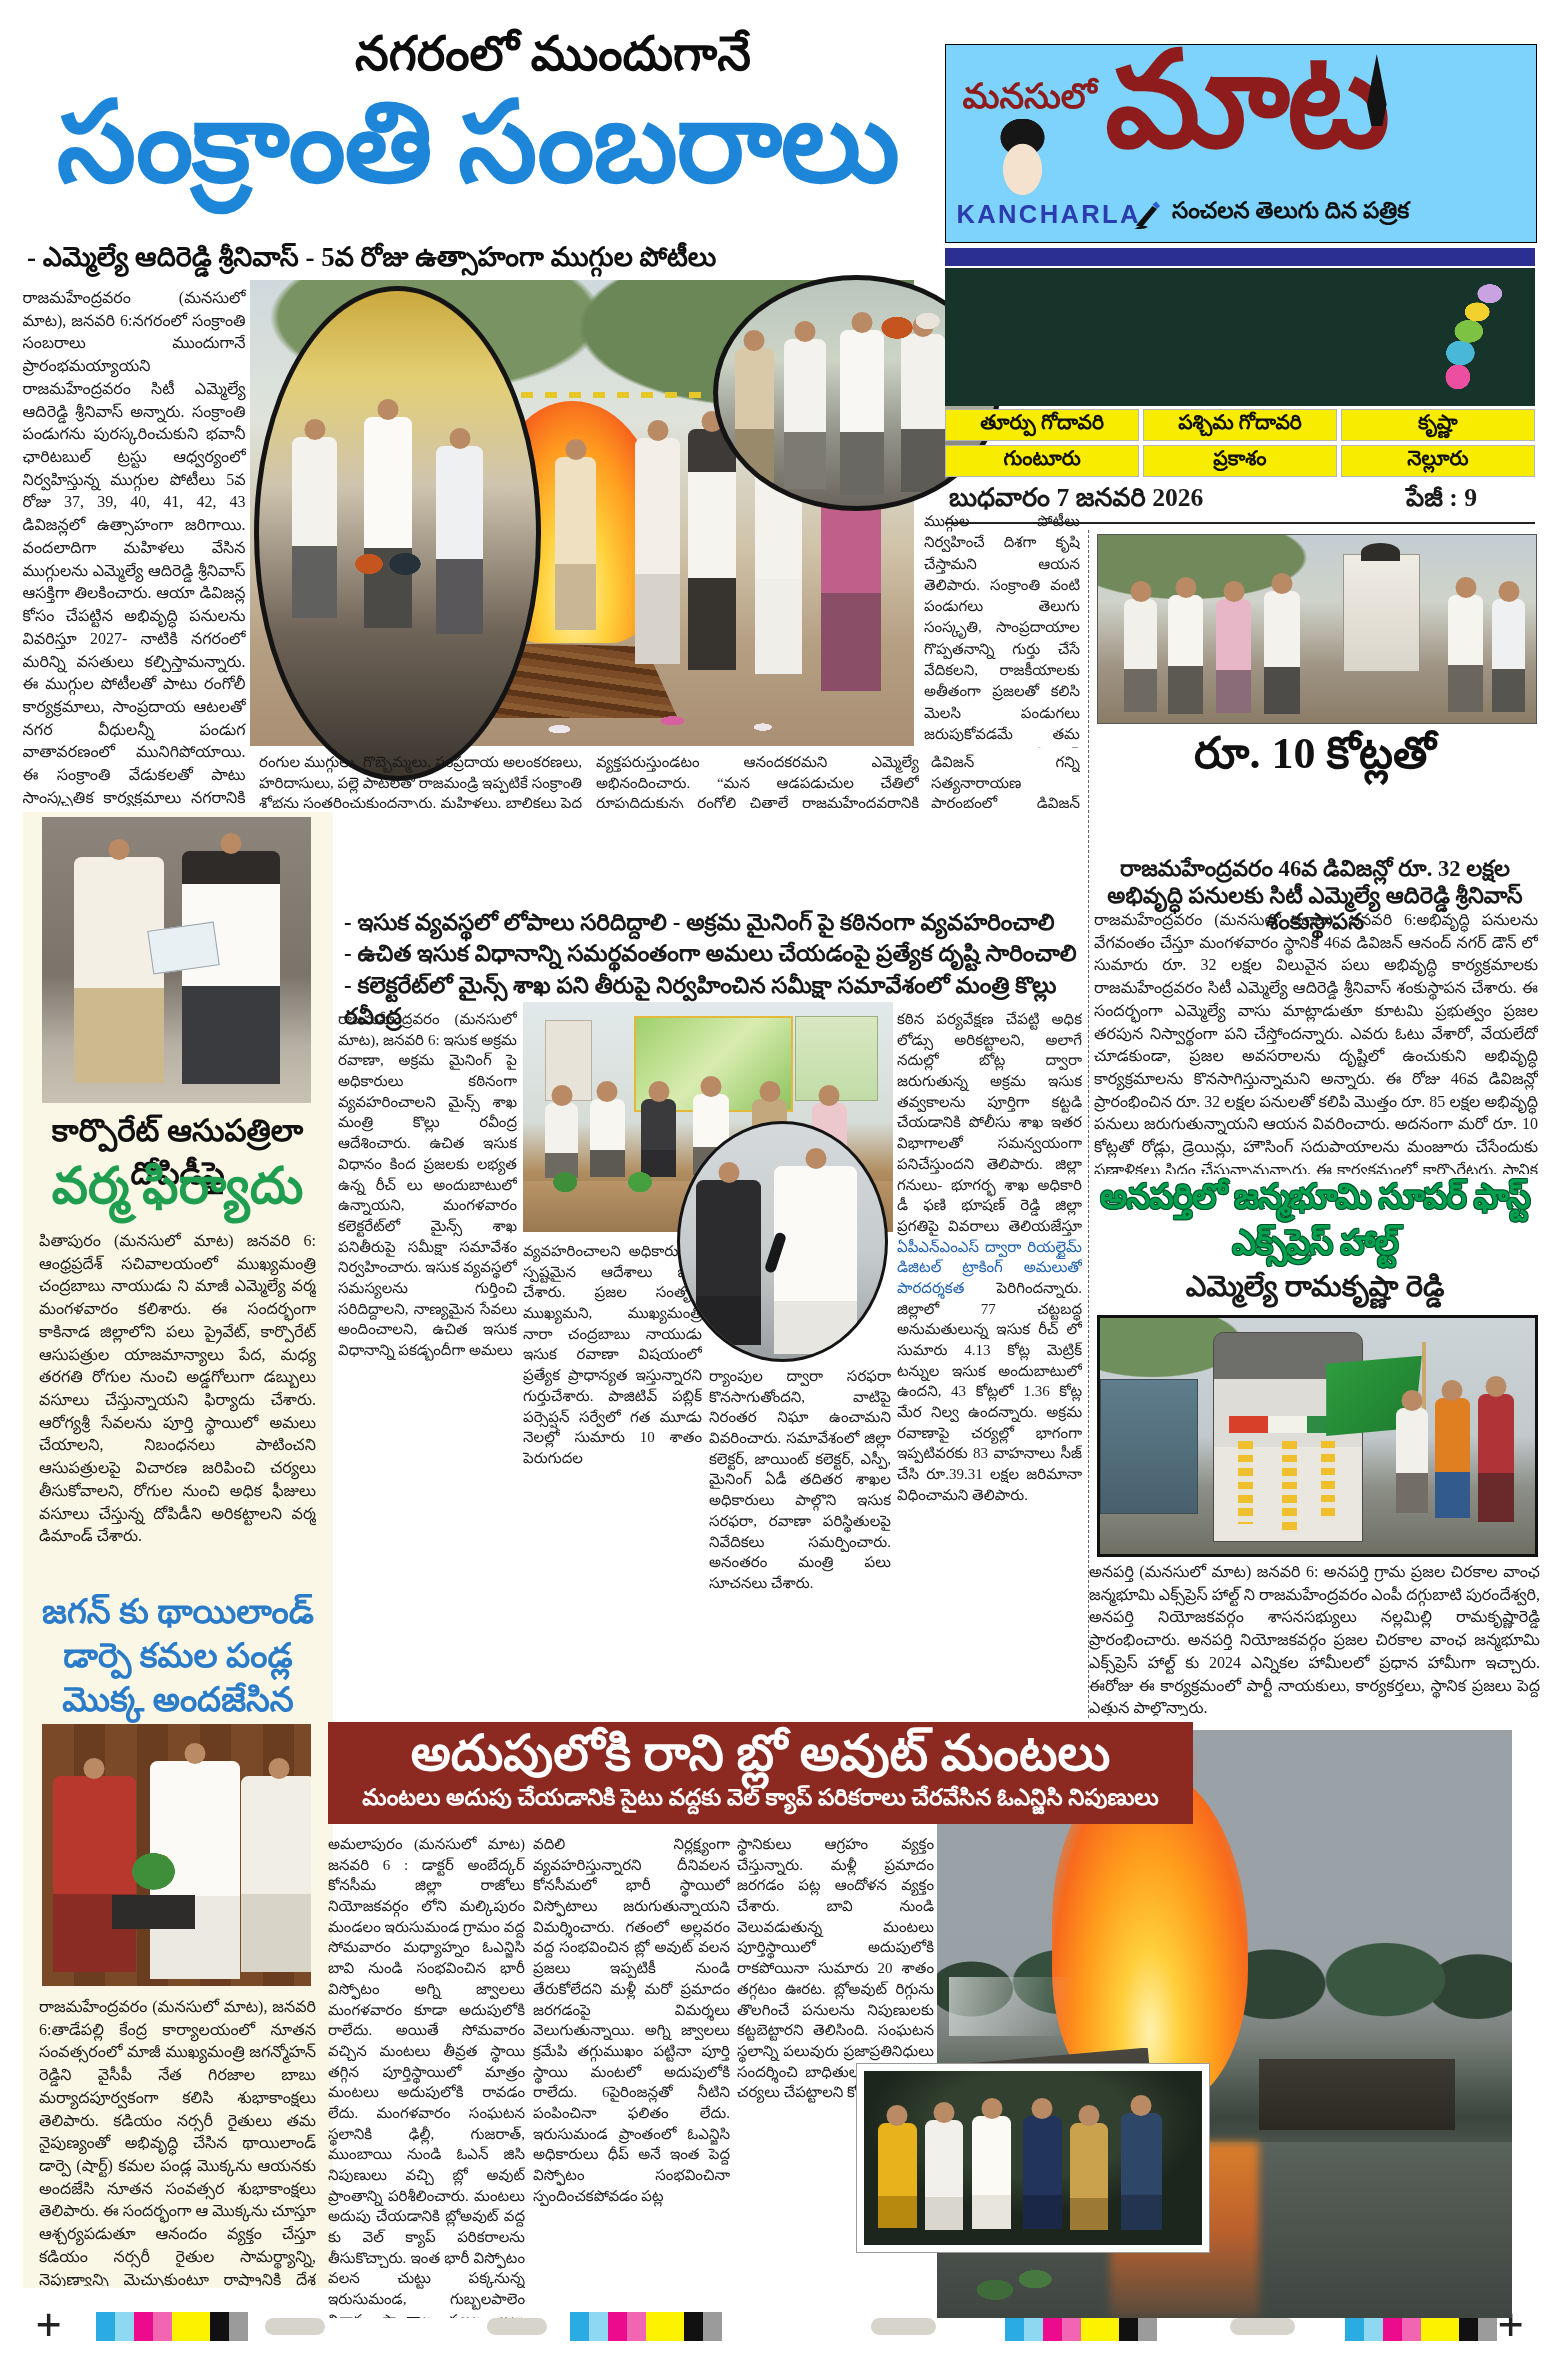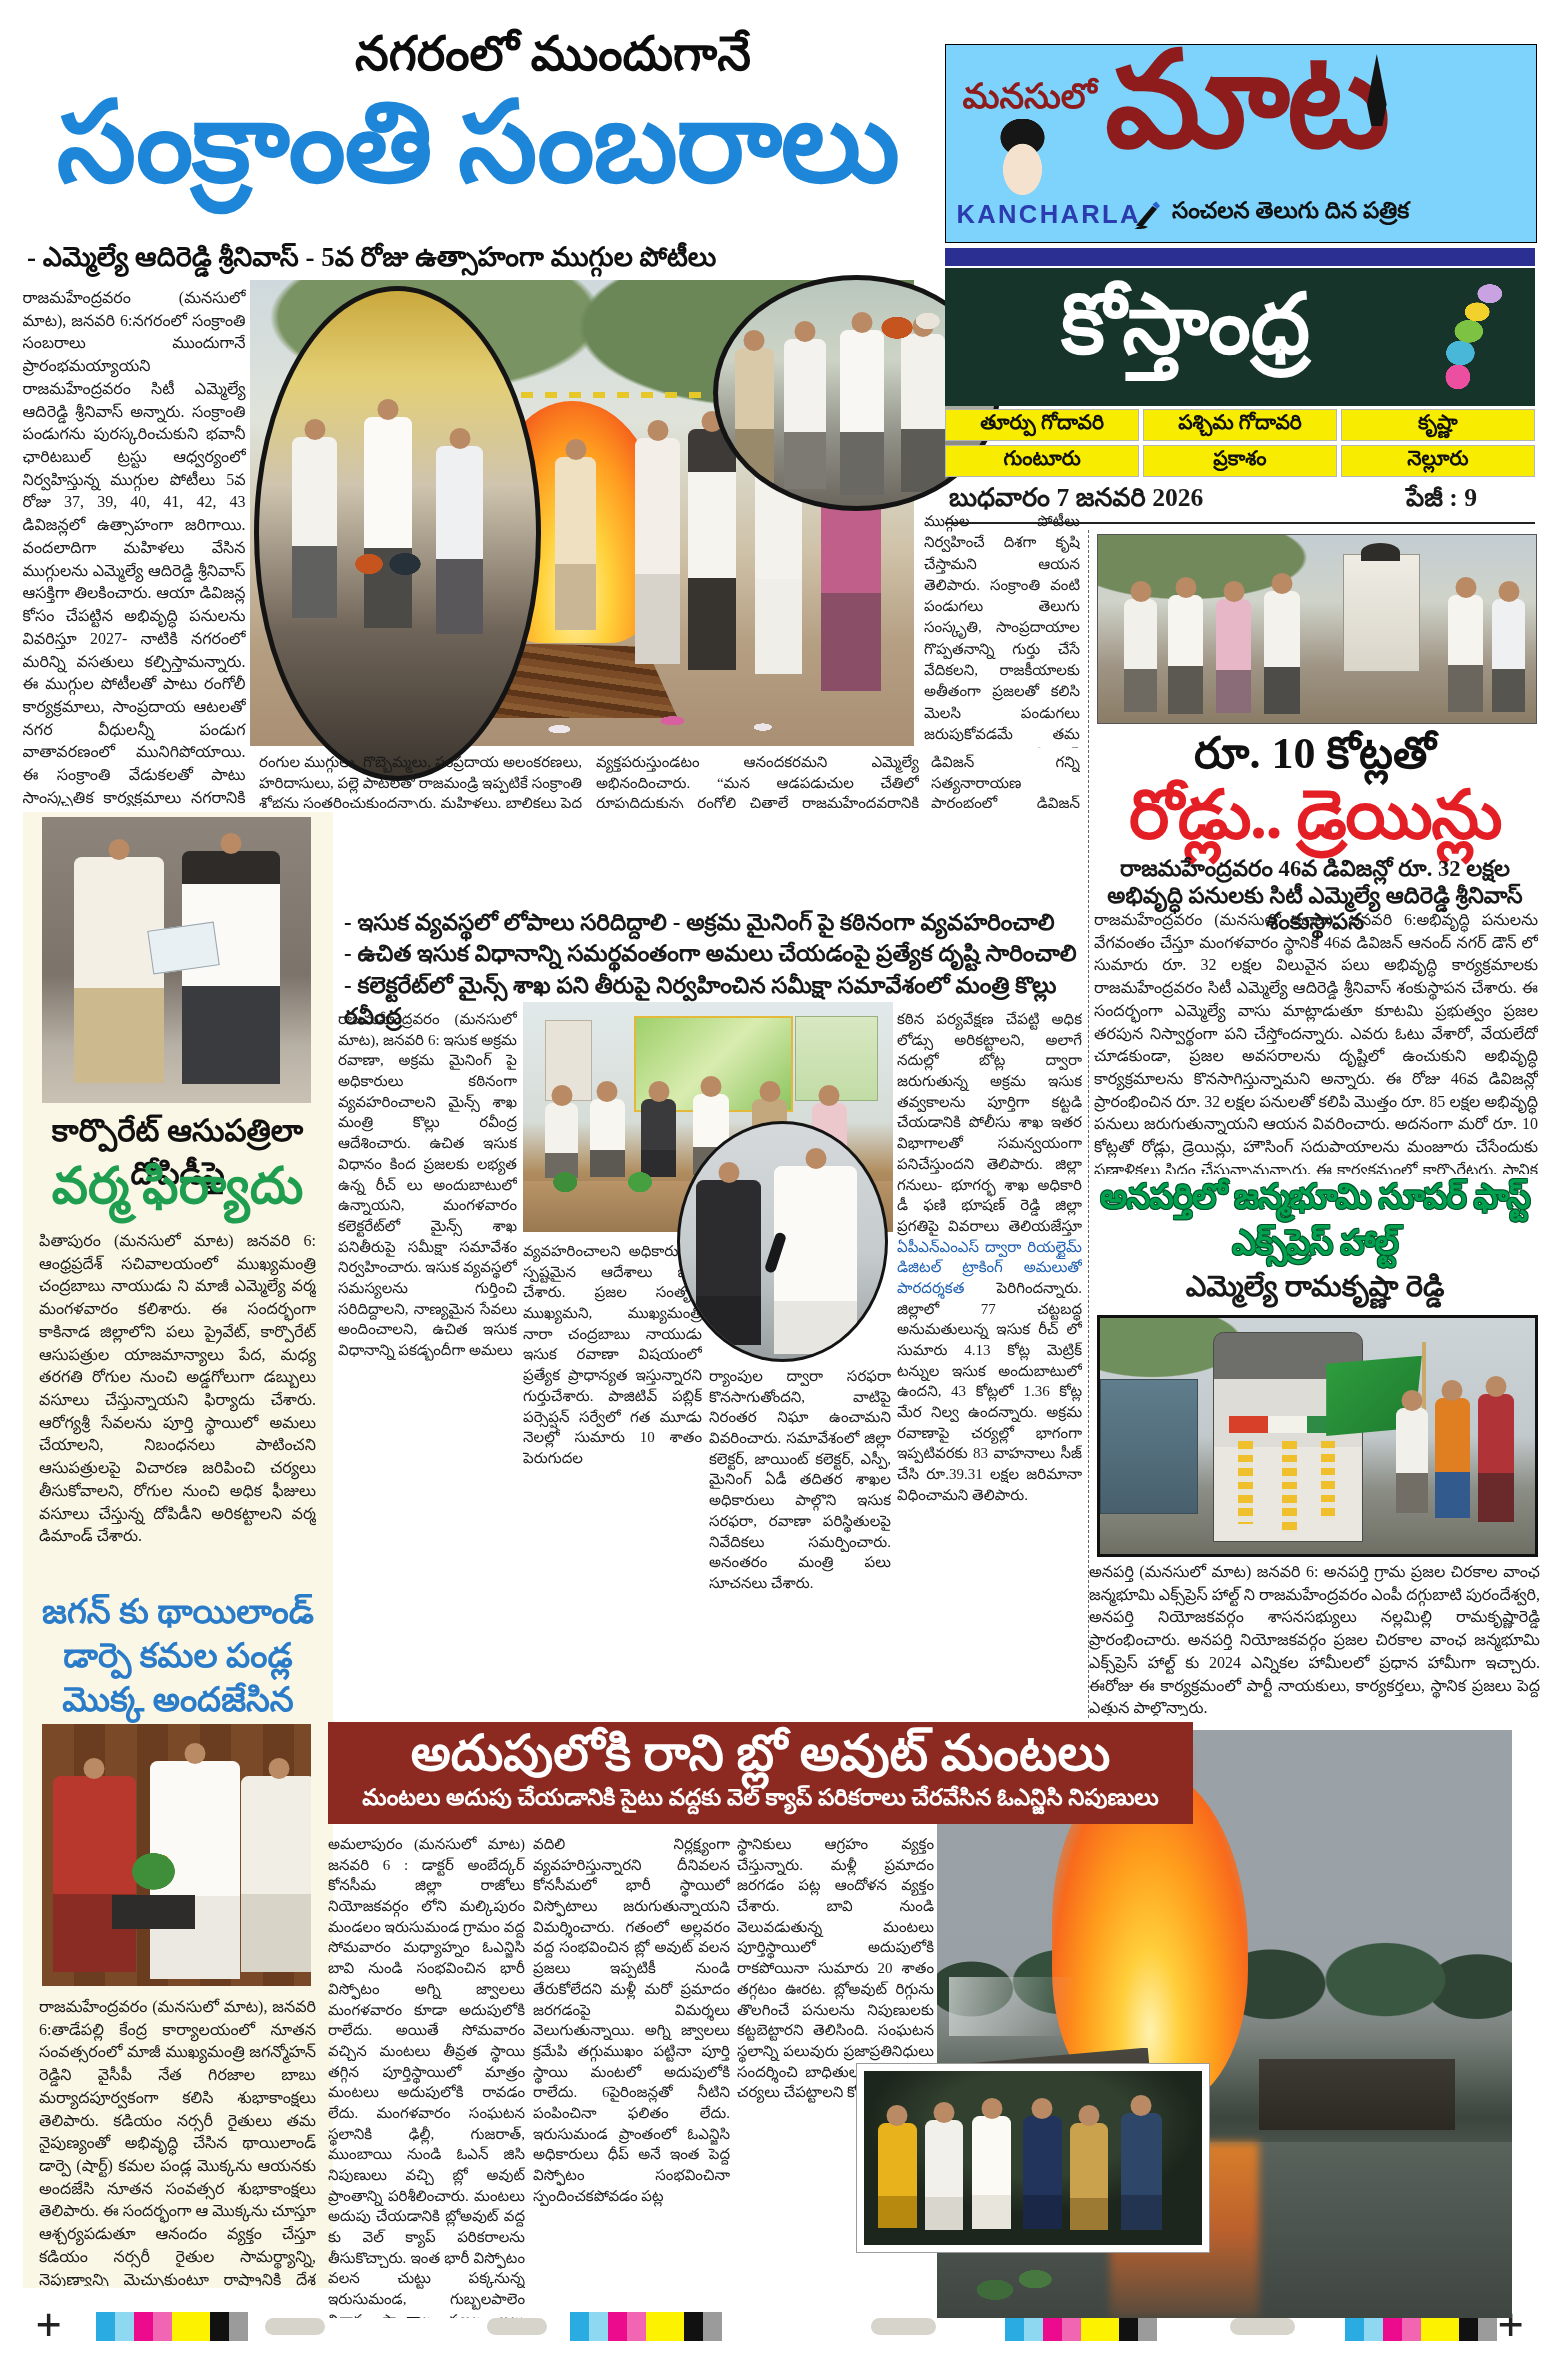--- a/index.html
+++ b/index.html
@@ -94,21 +94,20 @@
           <path d="M2 38 Q12 32 20 36 Q14 40 2 38Z" fill="#111"></path>
           <path d="M26 6 L31 2 L36 8 L32 12Z" fill="#2b5fd0"></path>
         </svg>
     </div>
     <div class="abs" style="left:226px;top:153px;font-size:23px;font-weight:bold;color:#111;">సంచలన తెలుగు దిన పత్రిక</div>
   </div>
 
   <div class="abs" style="left:945px;top:248px;width:590px;height:18px;background:var(--navy_bar);"></div>
 
   <div class="abs" style="left:945px;top:268px;width:590px;height:138px;background:var(--section_bg);">
-    <div class="abs" style="left:0;top:7.5px;width:481px;text-align:center;font-size:84px;font-weight:bold;color:#fff;">కోస్తాంధ్ర</div>
     <div class="abs" style="right:19.6px;top:12px;width:84px;height:114px;background:
         radial-gradient(19.6px 15px at 70% 12%,#c9a2e2 0 62%,transparent 64%),
         radial-gradient(19.6px 15px at 55% 28%,#f2d12c 0 62%,transparent 64%),
         radial-gradient(22.6px 18px at 45% 45%,#7dc243 0 62%,transparent 64%),
         radial-gradient(22.6px 19.6px at 35% 64%,#49b8d8 0 62%,transparent 64%),
         radial-gradient(19.6px 19.6px at 32% 85%,#ec4fa0 0 62%,transparent 64%);"></div>
   </div>
 
   <div class="abs" style="left:945px;top:409px;width:590px;display:grid;grid-template-columns:1fr 1fr 1fr;grid-gap:3.8px;">
     <div class="yellowcell" style="height:30px;">తూర్పు గోదావరి</div>
@@ -132,21 +131,20 @@
     <div class="abs" style="left:60%;top:4%;width:9%;height:10%;background:#2f2d2a;border-radius:50% 50% 0 0;"></div>
     <div class="person" style="left:6%;top:34%;width:33px;height:113px;background:linear-gradient(#f2f0ea 0 62%,#6e6a62 62%);"></div>
     <div class="person" style="left:16%;top:32%;width:35px;height:119px;background:linear-gradient(#f7f5ef 0 60%,#5c5852 60%);"></div>
     <div class="person" style="left:27%;top:34%;width:35px;height:114px;background:linear-gradient(#e7b7c8 0 62%,#8a6c78 62%);"></div>
     <div class="person" style="left:38%;top:30%;width:36px;height:123px;background:linear-gradient(#f4f2ec 0 62%,#4e4c48 62%);"></div>
     <div class="person" style="left:80%;top:32%;width:35px;height:117px;background:linear-gradient(#f6f4ee 0 60%,#6a665e 60%);"></div>
     <div class="person" style="left:90%;top:34%;width:33px;height:113px;background:linear-gradient(#eef0f2 0 62%,#57554f 62%);"></div>
   </div>
 
   <div class="abs bold center" style="left:1091px;top:728px;width:448px;font-size:44px;color:#111;">రూ. 10 కోట్లతో</div>
-  <div class="abs bold center red-head" style="left:1091px;top:776px;width:448px;font-size:68px;letter-spacing:-1.5px;">రోడ్లు.. డ్రెయిన్లు</div>
   <div class="abs bold center" style="left:1091px;top:856px;width:448px;font-size:22.6px;line-height:1.18;">రాజమహేంద్రవరం 46వ డివిజన్లో రూ. 32 లక్షల అభివృద్ధి పనులకు సిటీ ఎమ్మెల్యే ఆదిరెడ్డి శ్రీనివాస్ శంకుస్థాపన</div>
   <div class="abs body-text" style="left:1094px;top:909px;width:444px;height:265px;font-size:16px;">రాజమహేంద్రవరం (మనసులో మాట), జనవరి 6:అభివృద్ధి పనులను వేగవంతం చేస్తూ మంగళవారం స్థానిక 46వ డివిజన్ ఆనంద్ నగర్ డౌన్ లో సుమారు రూ. 32 లక్షల విలువైన పలు అభివృద్ధి కార్యక్రమాలకు రాజమహేంద్రవరం సిటీ ఎమ్మెల్యే ఆదిరెడ్డి శ్రీనివాస్ శంకుస్థాపన చేశారు. ఈ సందర్భంగా ఎమ్మెల్యే వాసు మాట్లాడుతూ కూటమి ప్రభుత్వం ప్రజల తరపున నిస్వార్థంగా పని చేస్తోందన్నారు. ఎవరు ఓటు వేశారో, వేయలేదో చూడకుండా, ప్రజల అవసరాలను దృష్టిలో ఉంచుకుని అభివృద్ధి కార్యక్రమాలను కొనసాగిస్తున్నామని అన్నారు. ఈ రోజు 46వ డివిజన్లో ప్రారంభించిన రూ. 32 లక్షల పనులతో కలిపి మొత్తం రూ. 85 లక్షల అభివృద్ధి పనులు జరుగుతున్నాయని ఆయన వివరించారు. అదనంగా మరో రూ. 10 కోట్లతో రోడ్లు, డ్రెయిన్లు, హౌసింగ్ సదుపాయాలను మంజూరు చేసేందుకు ప్రణాళికలు సిద్ధం చేస్తున్నామన్నారు. ఈ కార్యక్రమంలో కార్పొరేటర్లు, స్థానిక నాయకులు, పలు సమస్యలు, కార్యకర్తలు, అధిక సంఖ్యలో స్థానికులు పాల్గొన్నారు.</div>
 
   <div class="abs bold center" style="left:1088px;top:1178px;width:454px;font-size:34px;color:var(--express_green);letter-spacing:-0.8px;
        text-shadow:0.8px 0.8px 0 #05502a,-0.8px -0.8px 0 #05502a,0.8px -0.8px 0 #05502a,-0.8px 0.8px 0 #05502a;">అనపర్తిలో జన్మభూమి  సూపర్ ఫాస్ట్ ఎక్స్‌ప్రెస్ హాల్ట్</div>
   <div class="abs bold center" style="left:1088px;top:1270px;width:454px;font-size:29px;">ఎమ్మెల్యే రామకృష్ణా రెడ్డి</div>
 
   <div class="abs photo" style="left:1097px;top:1315px;width:435px;height:236px;border:3px solid #101010;background:
       radial-gradient(150px 60px at 12% 10%,#6f8f5c 0 58%,transparent 60%),
       linear-gradient(180deg,#cdd4d8 0%,#c2c9cc 50%,#8c8f86 72%,#6f6f64 100%);">

